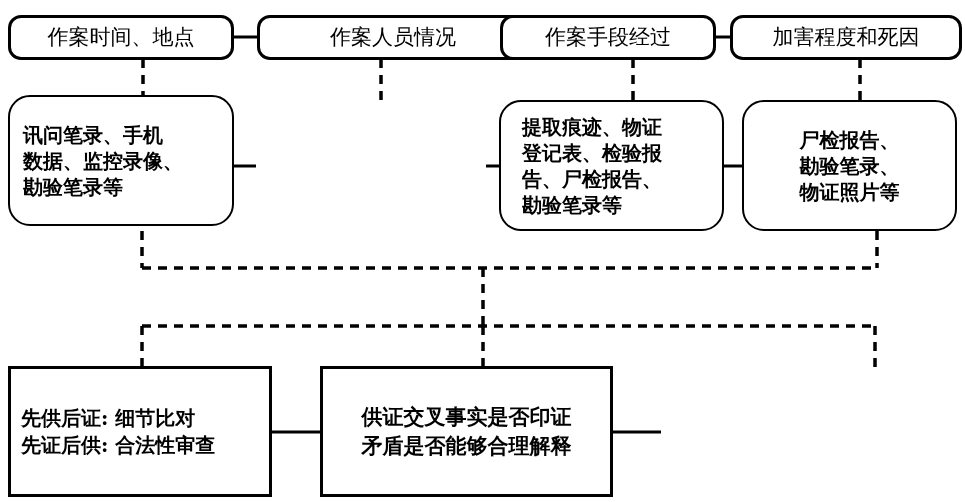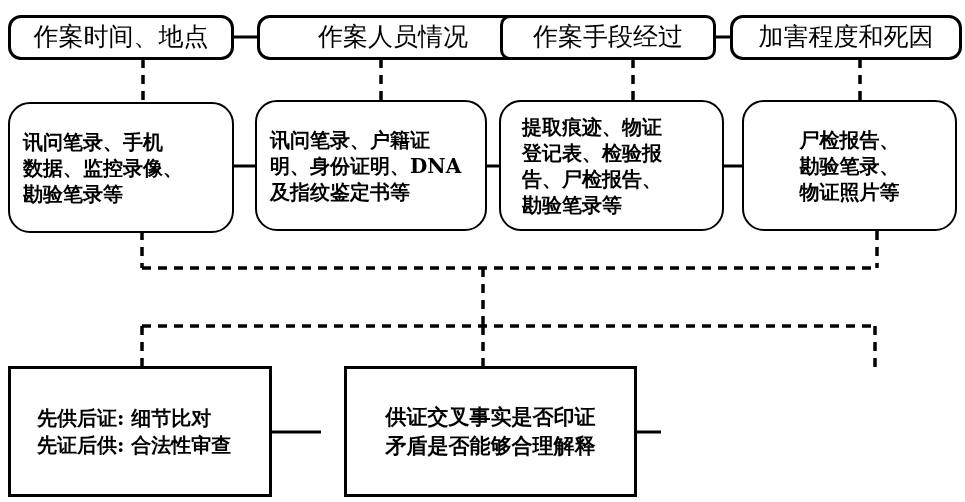--- a/index.html
+++ b/index.html
@@ -26,21 +26,21 @@
     text-align:center;
     color:#000000;
     white-space:pre-line;
   }
 
   
   .row1{
     border:3px solid #000000;
     border-radius:13px;
     font-family:"DejaVu Sans", sans-serif;
-    font-size:25px;
+    font-size:21px;
     line-height:1.05;
     letter-spacing:0px;
   }
 
   
   .row2{
     border:2.5px solid #000000;
     border-radius:22px;
     font-family:"DejaVu Serif", serif;
     font-weight:bold;
@@ -57,22 +57,22 @@
   .row3{
     border:3px solid #000000;
     border-radius:0;
     font-family:"DejaVu Serif", serif;
     font-weight:bold;
     font-size:21px;
     line-height:1.34;
     justify-content:flex-start;
     text-align:left;
   }
-  .row3 .txt{padding-left:26px;padding-right:6px;}
-  .row3.center{justify-content:center;text-align:left;margin-left:24px;}
+  .row3 .txt{padding-left:10px;padding-right:6px;}
+  .row3.center{justify-content:center;text-align:left;}
   .row3.center .txt{padding-left:4px;padding-right:4px;}
 </style>
 </head>
 <body>
 
 <div id="canvas">
 
   <svg id="wires" viewBox="0 0 965 502" width="965" height="502">
 
     <line x1="233" y1="37" x2="258" y2="37" stroke="#000" stroke-width="3"></line>
@@ -106,39 +106,34 @@
   </svg>
 
   <div class="node row1" style="left:8px;top:15px;width:226px;height:45px;">
     <span class="txt">作案时间、地点</span>
   </div>
 
   <div class="node row1" style="left:257px;top:15px;width:272px;height:45px;">
     <span class="txt">作案人员情况</span>
   </div>
 
-  <div class="node row1" style="left:500px;top:15px;width:216px;height:45px;border-radius:10px;">
+  <div class="node row1" style="left:500px;top:15px;width:216px;height:45px;">
     <span class="txt">作案手段经过</span>
   </div>
 
   <div class="node row1" style="left:730px;top:15px;width:232px;height:45px;text-align:center;">
     <span class="txt">加害程度和死因</span>
   </div>
 
-  <div class="node row2" style="left:8px;top:102px;width:226px;height:131px;font-family:Liberation Serif, serif;">
+  <div class="node row2" style="left:8px;top:95px;width:226px;height:131px;font-family:Liberation Serif, serif;">
     <span class="txt">讯问笔录、手机
 数据、监控录像、
 勘验笔录等</span>
   </div>
 
-  <div class="node row2" style="left:255px;top:100px;width:232px;height:131px;">
-    <span class="txt">讯问笔录、户籍证
-明、身份证明、DNA
-及指纹鉴定书等</span>
-  </div>
 
   <div class="node row2" style="left:499px;top:100px;width:225px;height:131px;padding-left:8px;">
     <span class="txt">提取痕迹、物证
 登记表、检验报
 告、尸检报告、
 勘验笔录等</span>
   </div>
 
   <div class="node row2 center" style="left:742px;top:100px;width:215px;height:131px;">
     <span class="txt">尸检报告、

